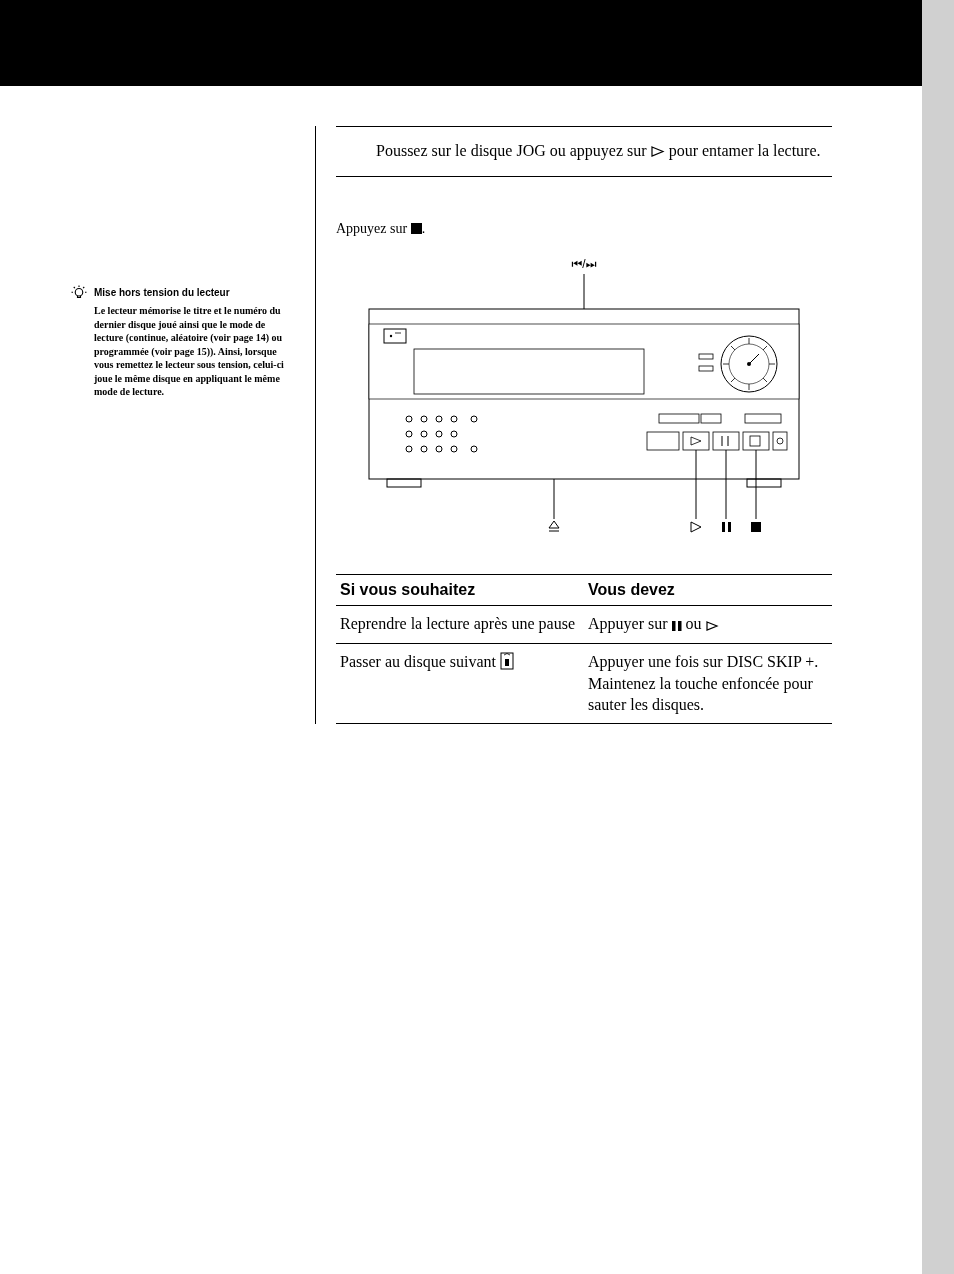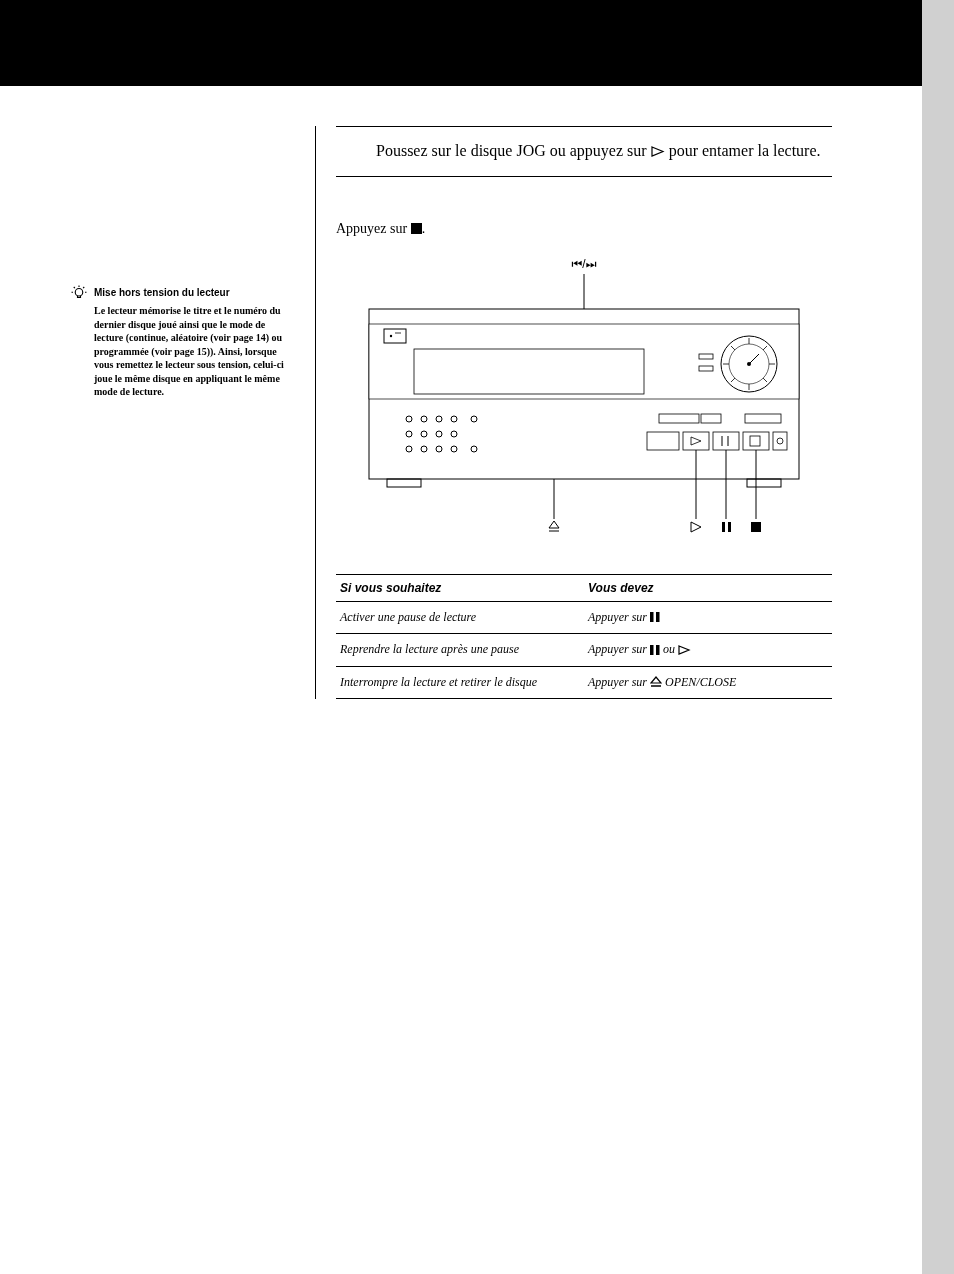--- a/index.html
+++ b/index.html
@@ -12,21 +12,21 @@
   .sep-line { border-right: 1px solid #000; }
   .right-col { flex: 1; padding-left: 20px; padding-right: 90px; }
   .intro { border-top: 1px solid #000; border-bottom: 1px solid #000; padding: 12px 0 12px 40px; font-size: 16px; line-height: 1.5; }
   .tip { margin-top: 160px; font-size: 10px; line-height: 1.35; }
   .tip-header { display: flex; align-items: flex-start; font-weight: bold; font-family: Arial, Helvetica, sans-serif; margin-bottom: 2px; }
   .tip-header svg { flex: none; margin-right: 6px; margin-top: -2px; }
   .tip-body { padding-left: 24px; font-weight: bold; }
   .stop-section { margin-top: 44px; font-size: 14px; }
   .device { margin: 16px auto 30px auto; width: 470px; }
   .device svg { display: block; margin: 0 auto; }
-  table { width: 100%; border-collapse: collapse; font-size: 12px; font-style: italic; }
+  table { width: 100%; border-collapse: collapse; font-size: 16px; }
   th { font-family: Arial, Helvetica, sans-serif; font-weight: bold; text-align: left; border-top: 1.5px solid #000; border-bottom: 1.5px solid #000; padding: 6px 4px; }
   td { border-bottom: 1px solid #000; padding: 7px 4px; vertical-align: top; line-height: 1.35; }
   tr:last-child td { border-bottom: 1.5px solid #000; }
   .col1 { width: 50%; }
   .icon { display: inline-block; vertical-align: middle; }
   .nowrap { white-space: nowrap; }
 </style>
 </head>
 <body>
 
@@ -166,52 +166,42 @@
 
       <table>
         <thead>
           <tr>
             <th class="col1">Si vous souhaitez</th>
             <th>Vous devez</th>
           </tr>
         </thead>
         <tbody>
           <tr>
-            <td>Activer une pause de lecture</td>
-            <td>
-              <span>Appuyer sur </span>
-              <span class="icon"><svg width="10" height="10">
-                    <rect x="0" y="0" width="3.5" height="10" fill="#000"></rect>
-                    <rect x="6" y="0" width="3.5" height="10" fill="#000"></rect>
-                  </svg></span>
-            </td>
-          </tr>
-          <tr>
             <td>Reprendre la lecture après une pause</td>
             <td>
               <span>Appuyer sur </span>
               <span class="icon"><svg width="10" height="10">
                     <rect x="0" y="0" width="3.5" height="10" fill="#000"></rect>
                     <rect x="6" y="0" width="3.5" height="10" fill="#000"></rect>
                   </svg></span>
               <span> ou </span>
               <span class="icon"><svg width="13" height="10" viewBox="0 0 13 10">
                     <path d="M1 1 L11 5 L1 9 Z" fill="none" stroke="#000" stroke-width="1.2"></path>
                   </svg></span>
             </td>
           </tr>
           <tr>
-            <td>Interrompre la lecture et retirer le disque</td>
-            <td class="nowrap">
-              <span>Appuyer sur </span>
-              <span class="icon"><svg width="12" height="11" viewBox="0 0 12 11">
-                    <path d="M1 7 L6 1 L11 7 Z" fill="none" stroke="#000" stroke-width="1.2"></path>
-                    <line x1="1" y1="10" x2="11" y2="10" stroke="#000" stroke-width="1.5"></line>
+            <td>
+              <span>Passer au disque suivant  </span>
+              <span class="icon"><svg width="14" height="18" viewBox="0 0 14 18">
+                    <rect x="1" y="1" width="12" height="16" fill="none" stroke="#000"></rect>
+                    <path d="M4 3 Q7 0 10 3" fill="none" stroke="#000" stroke-width="0.8"></path>
+                    <rect x="5" y="7" width="4" height="7" fill="#000"></rect>
                   </svg></span>
-              <span> OPEN/CLOSE</span>
             </td>
+            <td>Appuyer une fois sur DISC SKIP +. Maintenez la touche enfoncée pour sauter les disques.</td>
           </tr>
         </tbody>
       </table>
 
     </div>
   </div>
 </div>
 
 </body></html>

